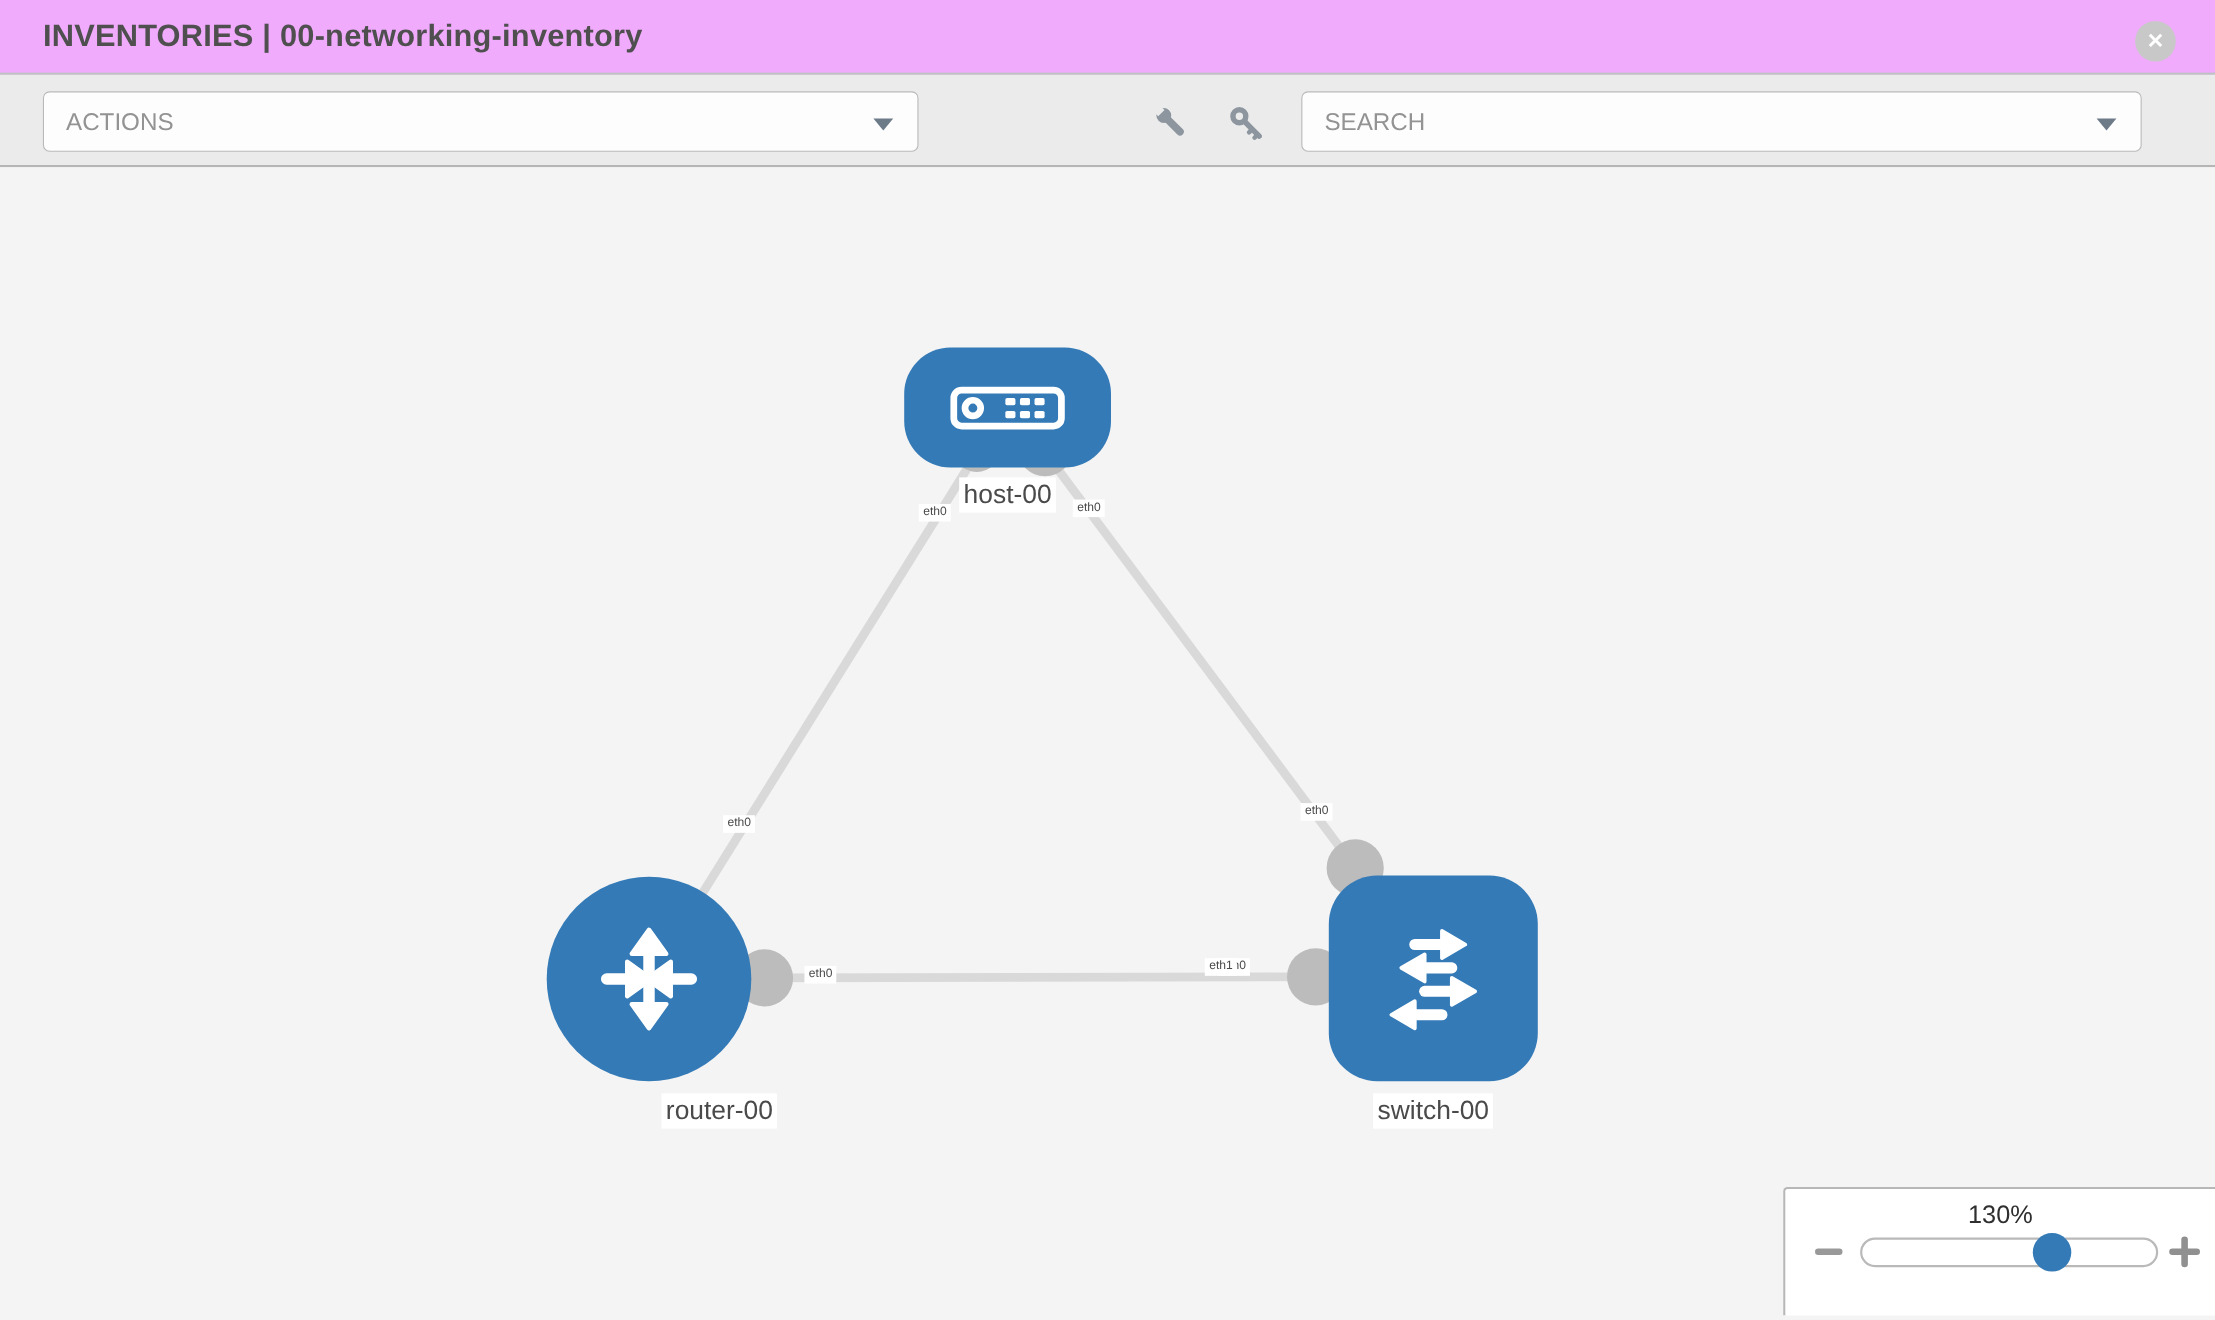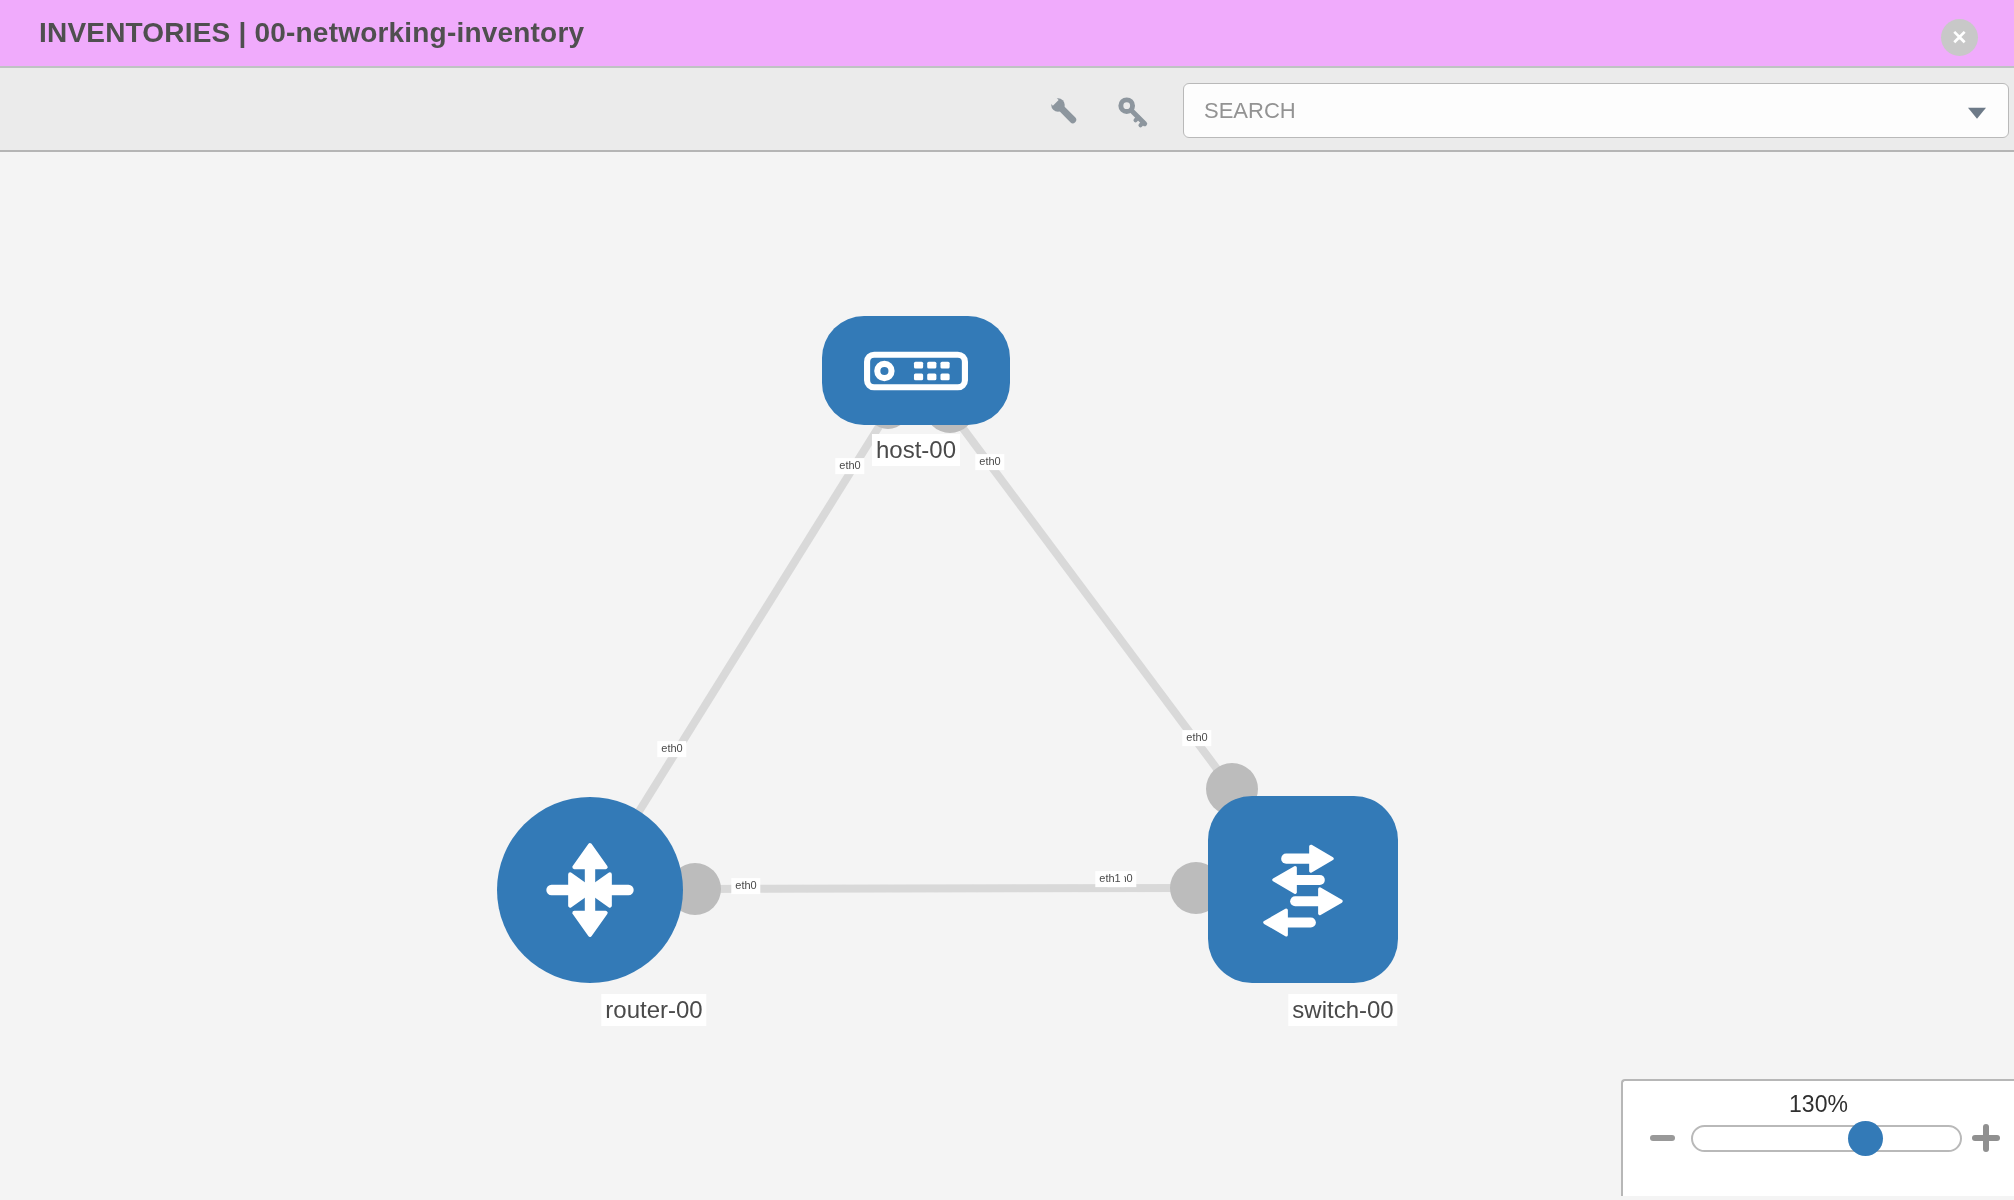--- a/index.html
+++ b/index.html
@@ -20,21 +20,21 @@
   .toolbar { position:relative; height:84px; background:#ebebeb;
     border-bottom:2px solid #b5b5b5; }
   .fake-select { position:absolute; top:15px; height:55px; background:#fdfdfd;
     border:1px solid #b9b9b9; border-radius:6px; display:flex; align-items:center;
     padding:0 20px; font-size:22px; color:#939393; cursor:pointer; }
   .fake-select .caret { position:absolute; right:22px; top:50%;
     transform:translateY(-30%); width:0; height:0;
     border-left:9px solid transparent; border-right:9px solid transparent;
     border-top:11px solid #6d7a88; }
   .sel-actions { left:39px; width:796px; }
-  .sel-search  { left:1183px; width:826px; }
+  .sel-search  { left:1183px; width:764px; }
   .tool-icon { position:absolute; top:26px; width:36px; height:36px; cursor:pointer; }
   .tool-icon.wrench { left:1047px; }
   .tool-icon.key    { left:1115px; }
 
   
   .canvas { position:relative; width:2014px; height:1044px; background:#f4f4f4; }
   .links-svg { position:absolute; left:0; top:0; width:100%; height:100%; }
   .link { stroke:#d9d9d9; stroke-width:8; }
   .connector { fill:#bcbcbc; }
 
@@ -69,20 +69,24 @@
 </style>
 </head>
 <body>
 
 <div class="header">
   <h1>INVENTORIES | 00-networking-inventory</h1>
   <div class="close-btn">✕</div>
 </div>
 
 <div class="toolbar">
+  <div class="fake-select sel-actions">
+    <span>ACTIONS</span>
+    <span class="caret"></span>
+  </div>
 
   <svg class="tool-icon wrench" viewBox="0 0 40 40">
     <g transform="rotate(-45 20 20)" fill="#8d969e">
       <circle cx="20" cy="9" r="7.5"></circle>
       <rect x="15.5" y="-3" width="9" height="8.5" fill="#ebebeb"></rect>
       <rect x="16.2" y="11" width="7.6" height="25" rx="3.8"></rect>
     </g>
   </svg>
 
   <svg class="tool-icon key" viewBox="0 0 40 40">
@@ -159,21 +163,21 @@
         <path d="M57 11 L76 22 L57 33 Z"></path>
         <path d="M43 30 L24 41 L43 52 Z"></path>
         <path d="M65 49 L84 60 L65 71 Z"></path>
         <path d="M35 68 L16 79 L35 90 Z"></path>
       </g>
     </svg>
   </div>
 
   <span class="chip node-label" style="left:916px; top:298px;">host-00</span>
   <span class="chip node-label" style="left:606px; top:858px;margin-left:48px;">router-00</span>
-  <span class="chip node-label" style="left:1343px; top:858px;">switch-00</span>
+  <span class="chip node-label" style="left:1303px; top:858px;">switch-00</span>
 
   <span class="chip if-label" style="left:850px; top:314px;">eth0</span>
   <span class="chip if-label" style="left:990px; top:310px;">eth0</span>
   <span class="chip if-label" style="left:672px; top:597px;">eth0</span>
   <span class="chip if-label" style="left:1197px; top:586px;">eth0</span>
   <span class="chip if-label" style="left:746px; top:734px;">eth0</span>
   <span class="chip if-label" style="left:1122px; top:727px;">eth0</span>
   <span class="chip if-label" style="left:1110px; top:727px;">eth1</span>
 
   <div class="zoom-panel">

